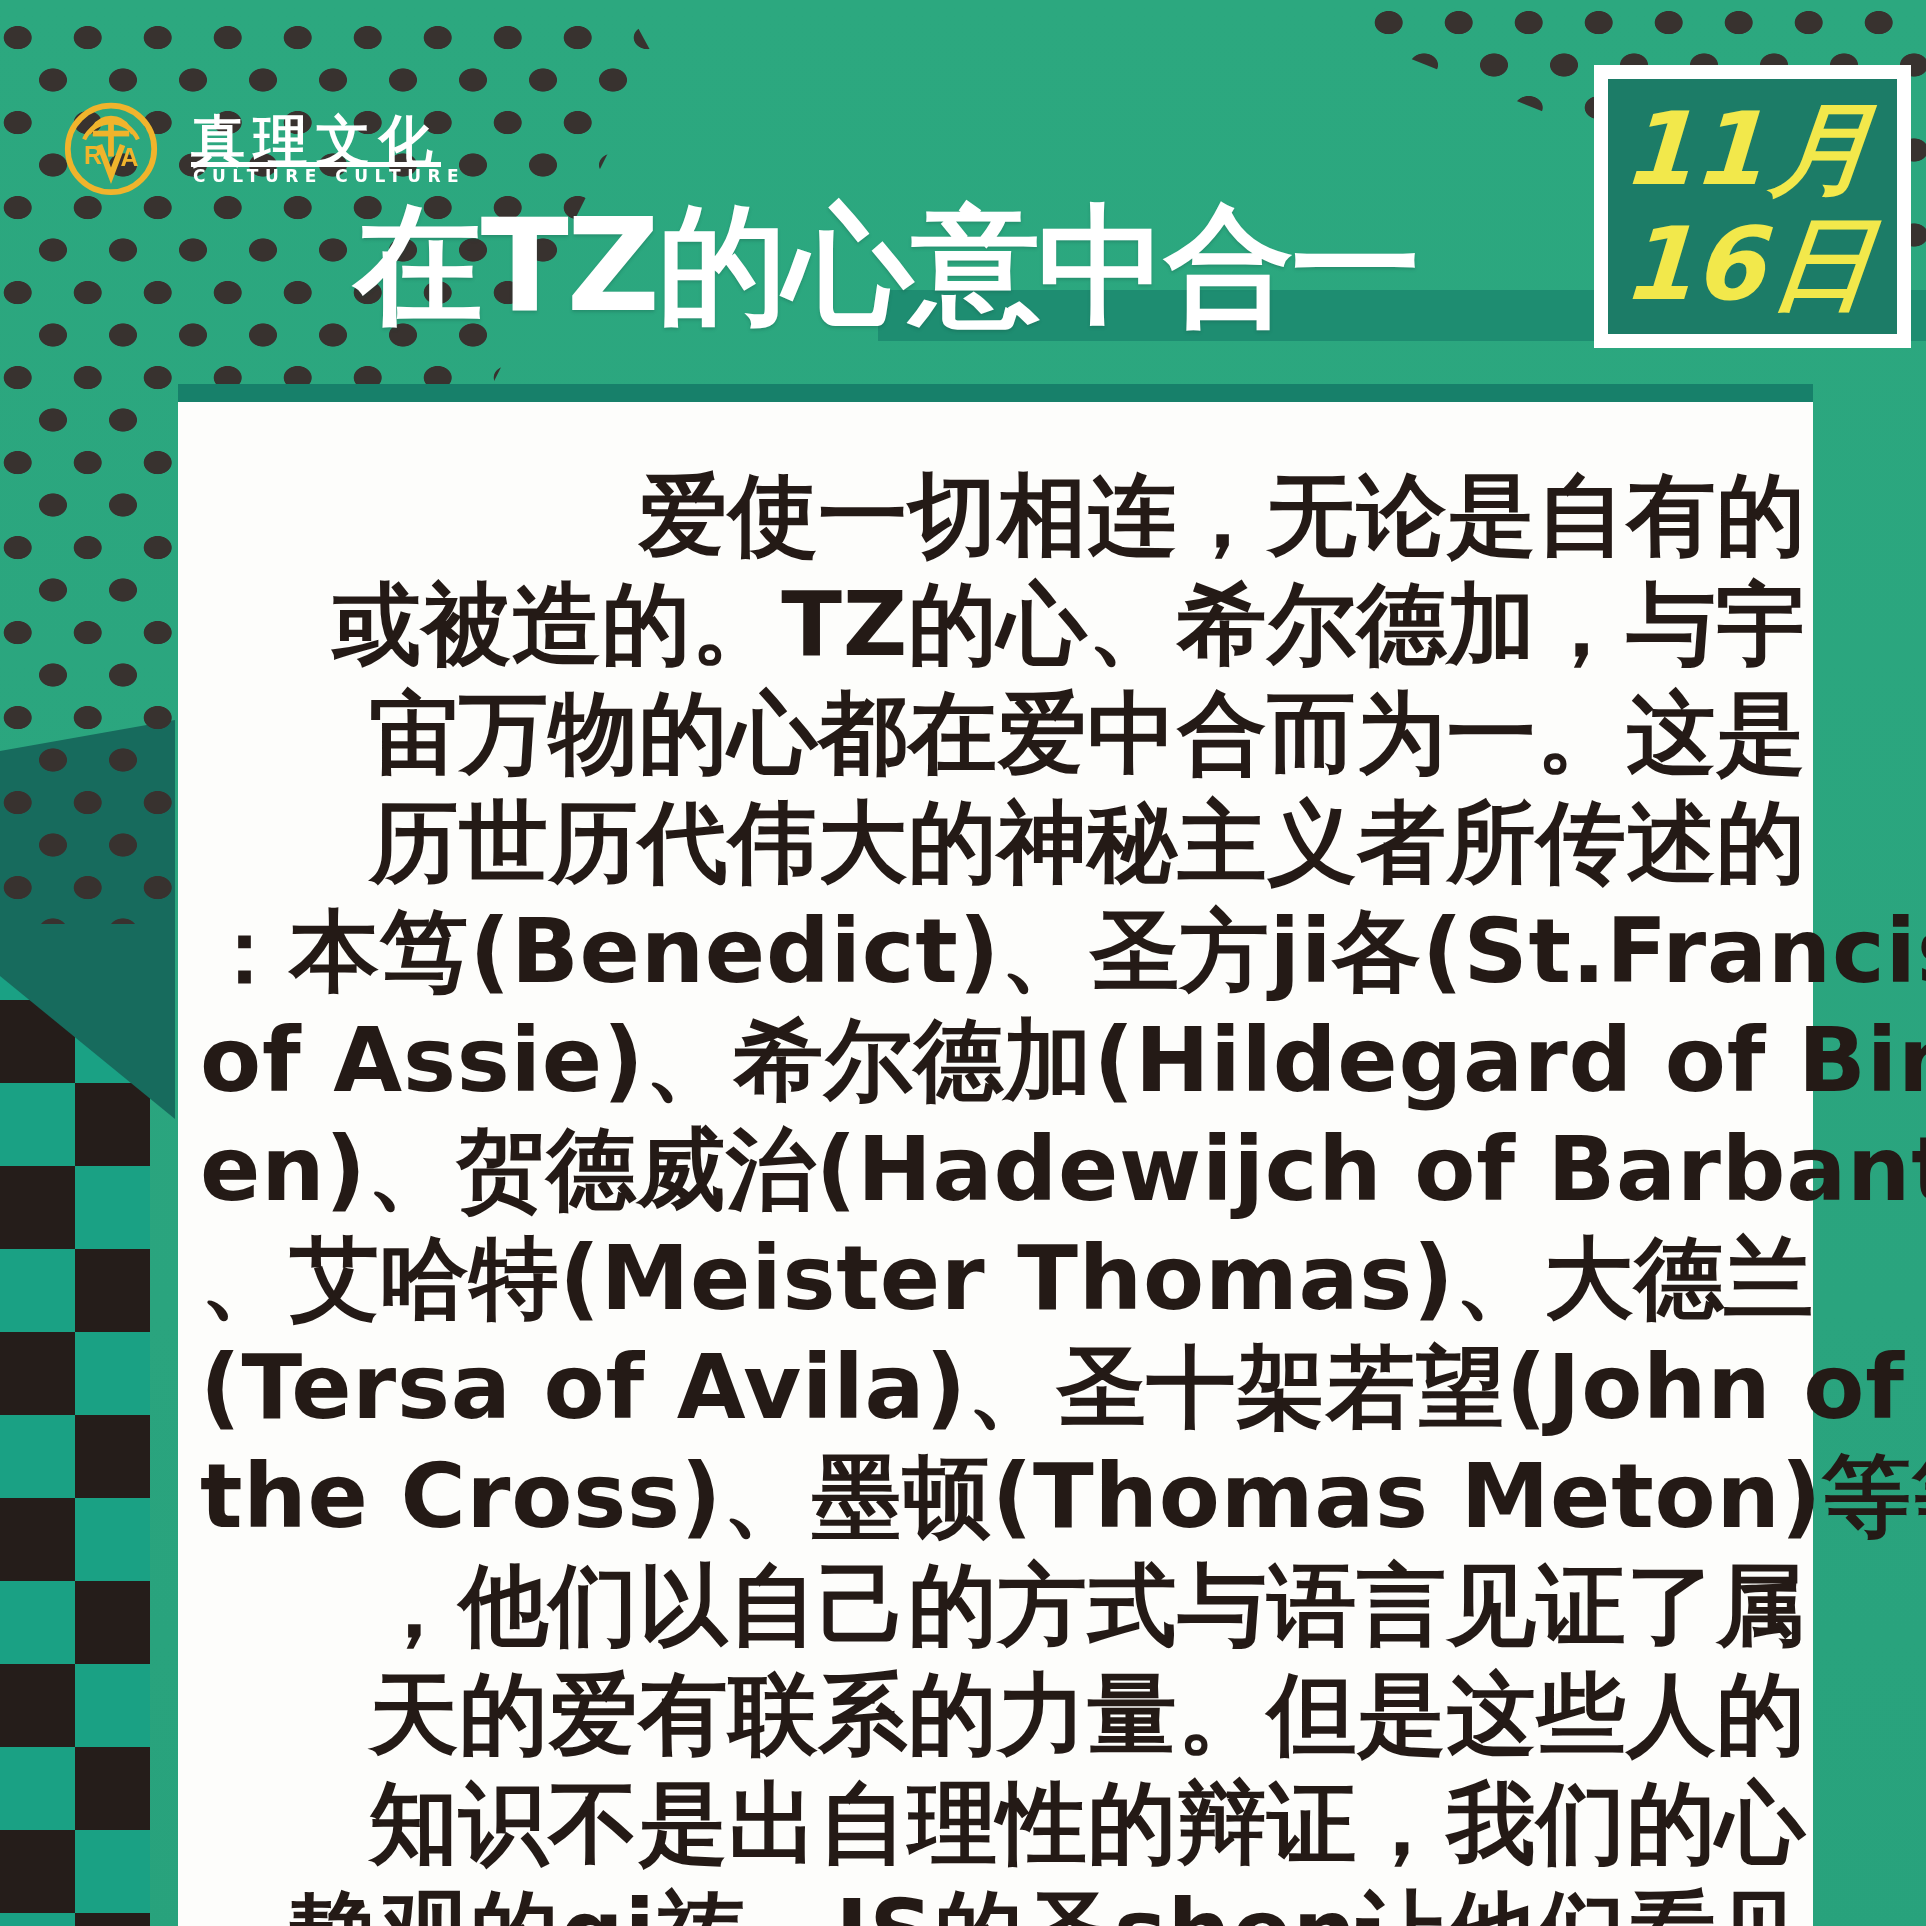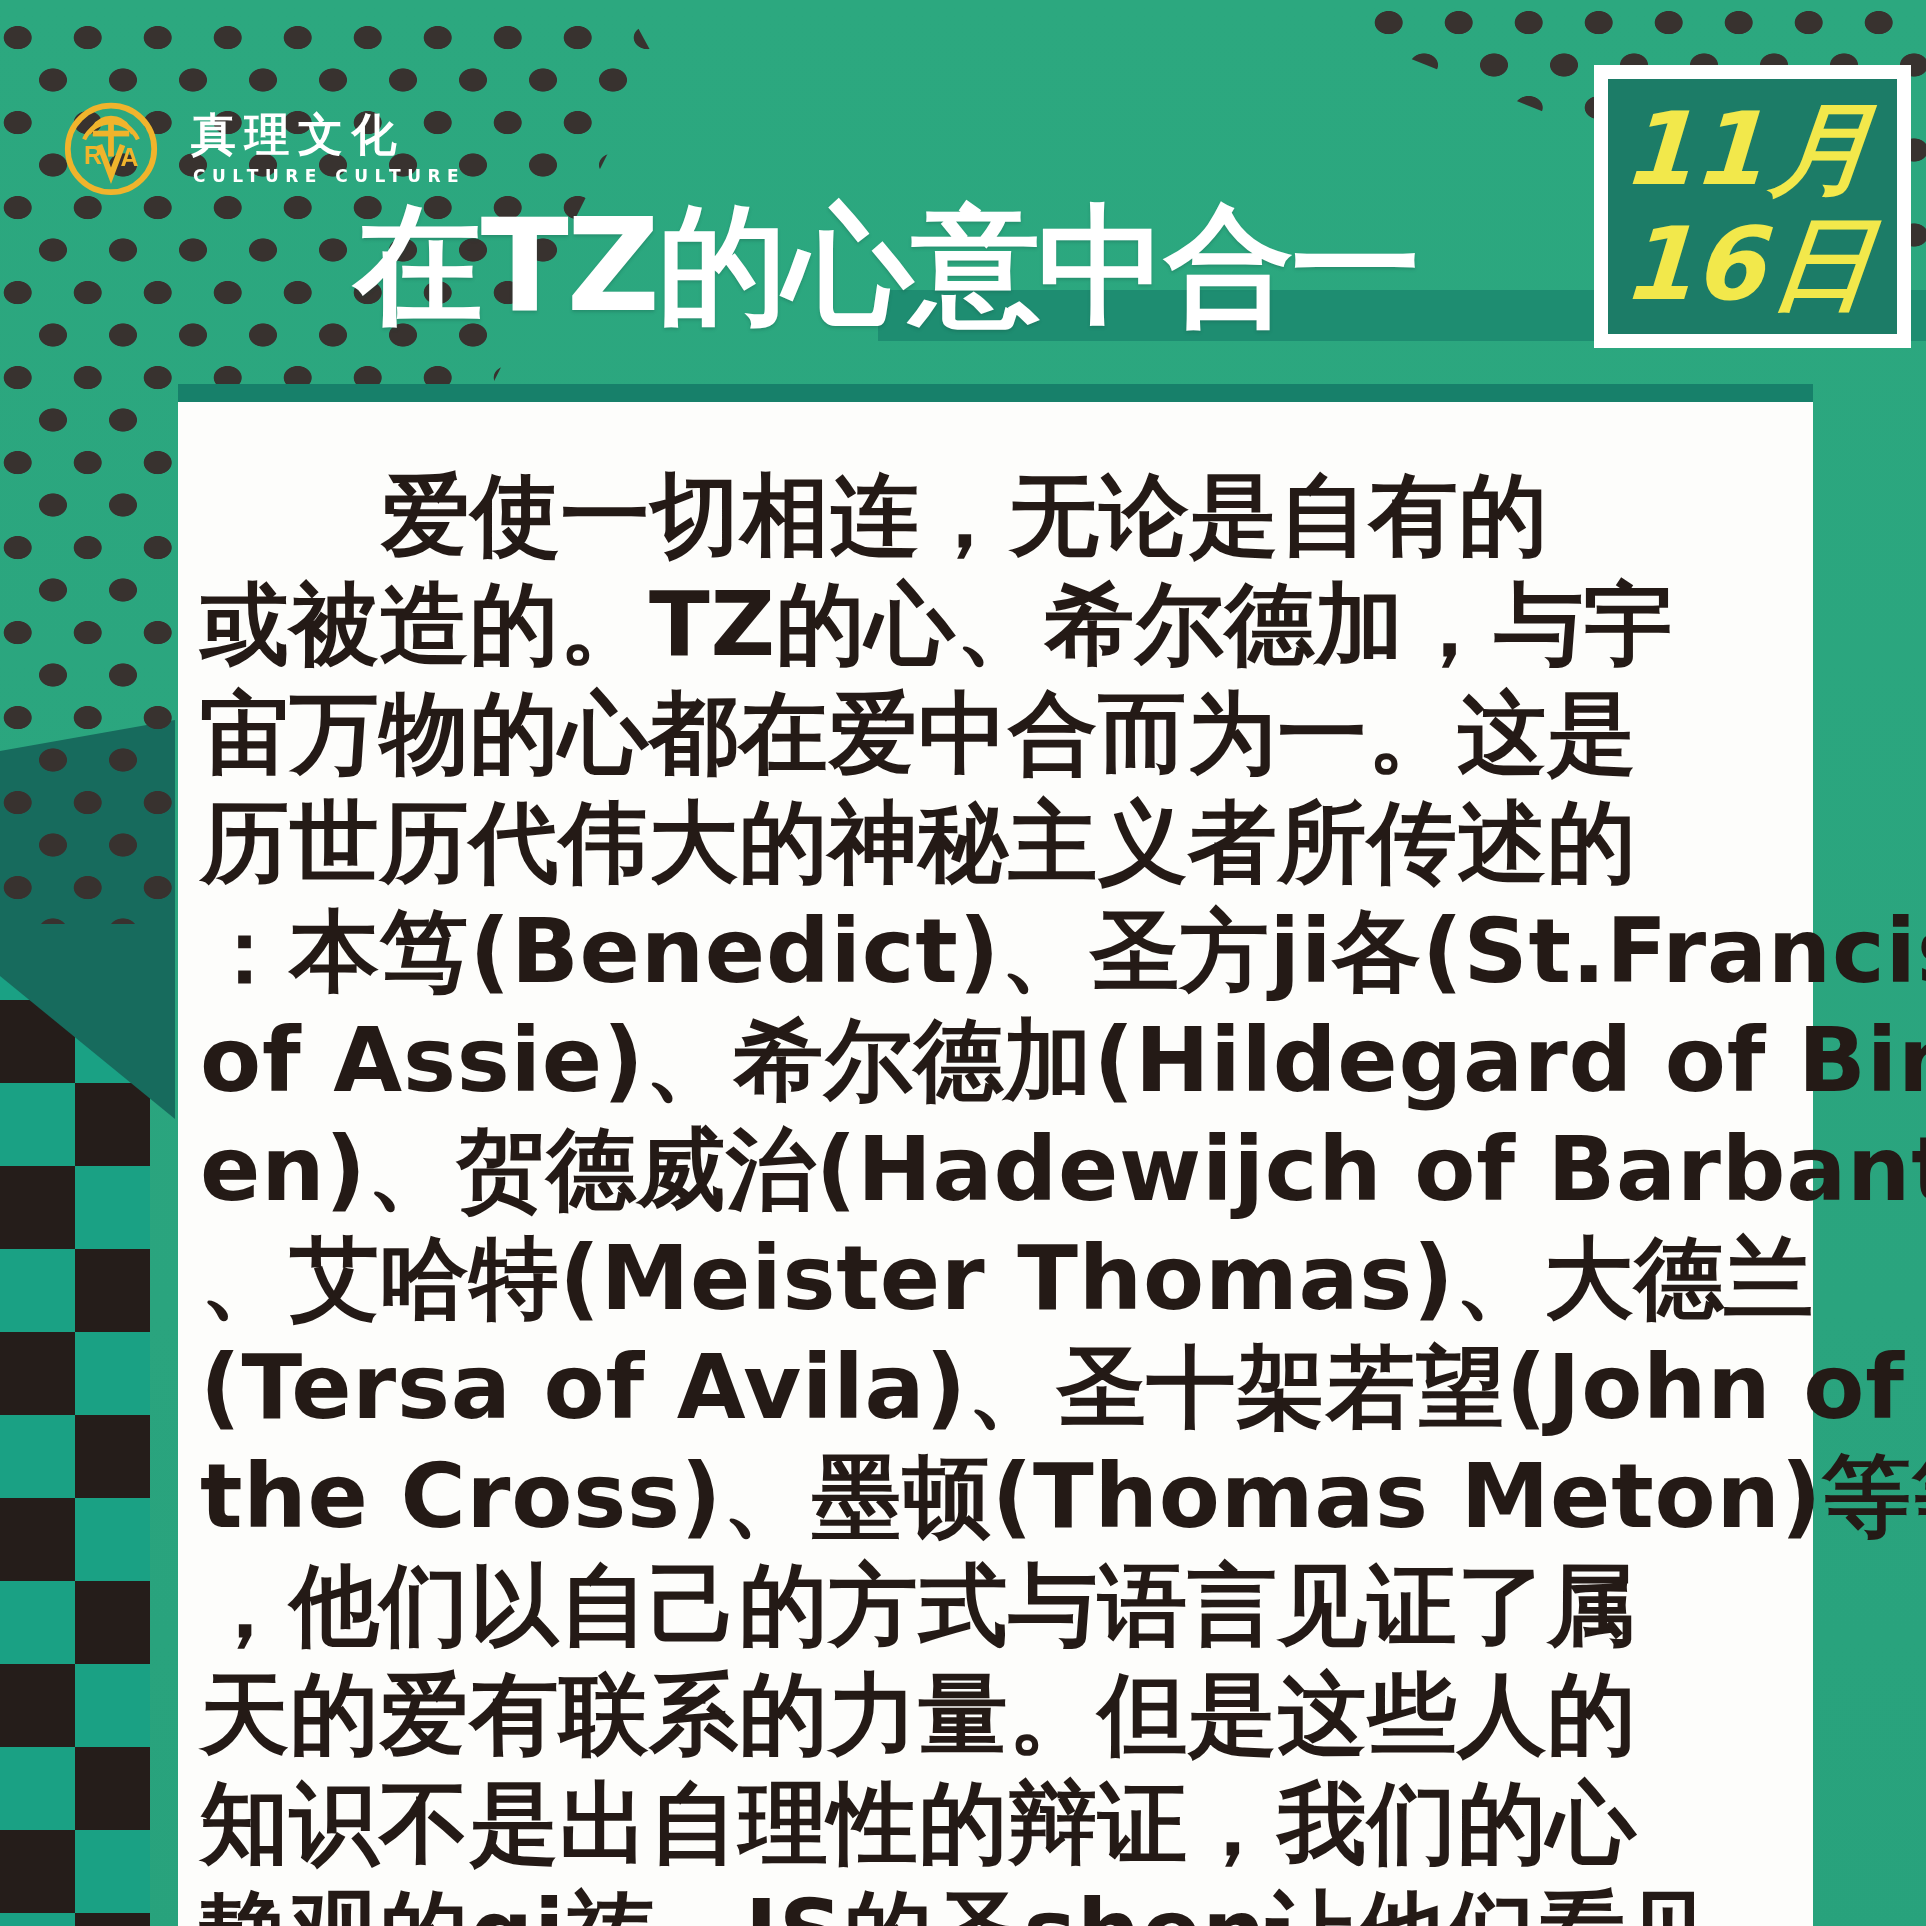--- a/index.html
+++ b/index.html
@@ -24,42 +24,42 @@
     background:conic-gradient(#251d1a 25%,#1aa184 0 50%,#251d1a 0 75%,#1aa184 0);
     background-size:150px 166px;}
 
   .dark-shape{left:0;top:720px;width:175px;height:399px;background:#176b5d;
     clip-path:polygon(0 31px,100% 0,100% 100%,0 256px);}
 
   .title-stripe{left:878px;top:290px;width:1062px;height:51px;background:#1e8d71;}
 
   
   .logo{left:63px;top:98px;width:96px;height:98px;}
-  .brand-name{left:191px;top:105px;color:#ffffff;font-size:45px;font-weight:900;
-    letter-spacing:8.5px;white-space:nowrap;}
+  .brand-name{left:191px;top:105px;color:#ffffff;font-size:54px;font-weight:900;
+    letter-spacing:8.5px;white-space:nowrap;text-decoration:underline;}
   .brand-sub{left:193px;top:166px;color:#ffffff;font-size:17px;font-weight:700;
     letter-spacing:6.5px;white-space:nowrap;}
 
   .page-title{left:354px;top:180px;width:1194px;color:#ffffff;font-size:129px;
     font-weight:700;white-space:nowrap;letter-spacing:-2.3px;
     text-shadow:0 2.3px 3.1px rgba(20,70,60,.25);}
 
   
   .date-badge{left:1594px;top:65px;width:317px;height:283px;box-sizing:border-box;
     border:14px solid #ffffff;background:#1c7c67;display:flex;flex-direction:column;
     align-items:center;justify-content:center;gap:14px;}
   .date-line{color:#f2e84b;font-size:101px;font-weight:900;font-style:italic;
     transform:skewX(-6deg);line-height:1;white-space:nowrap;}
 
   
   .card-top-shadow{left:178px;top:384px;width:1635px;height:18.5px;background:#17806a;}
   .card{left:178px;top:402px;width:1635px;height:1965px;background:#fdfdfb;}
   .quote{left:200px;top:461px;width:1606px;color:#241a16;font-size:89px;
     font-weight:700;line-height:109px;letter-spacing:0.8px;}
-  .line{white-space:nowrap;}
+  .line{white-space:nowrap;text-align:right;}
   .line.indent{text-indent:181px;}
 </style>
 </head>
 <body>
 
 <div class="poster">
 
   <div class="abs checker-left"></div>
 
   <div class="abs dark-shape"></div>

